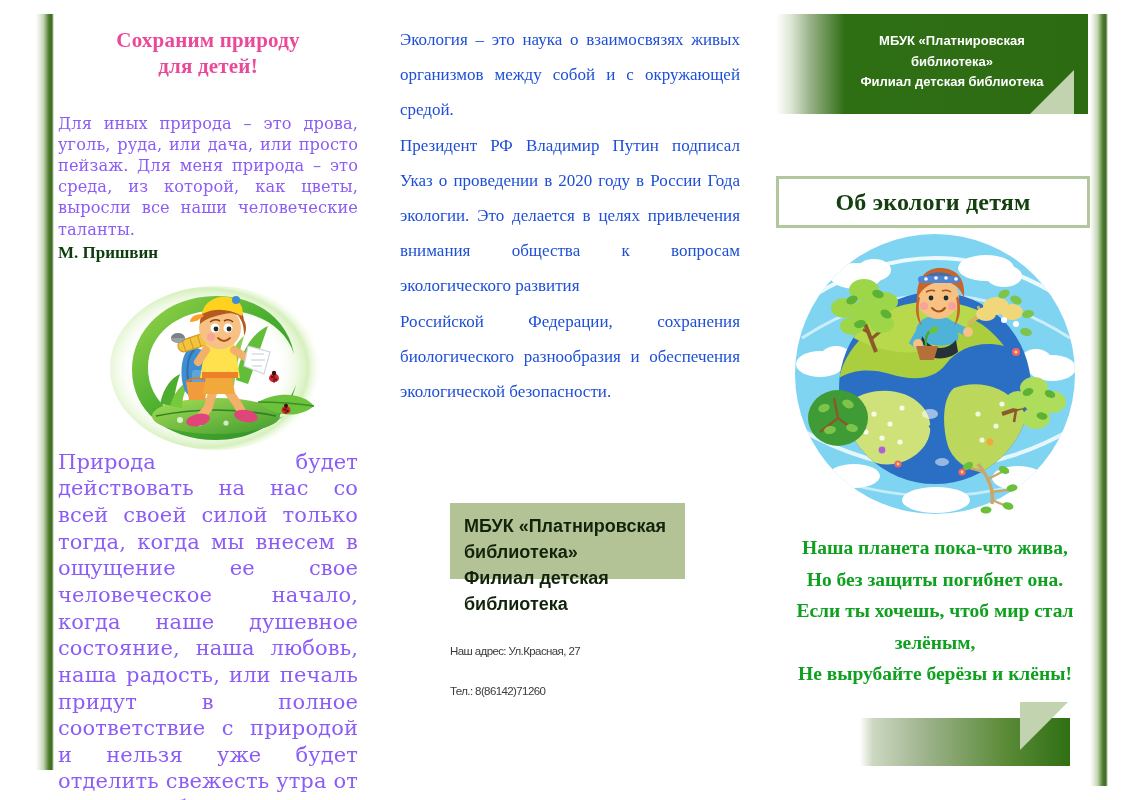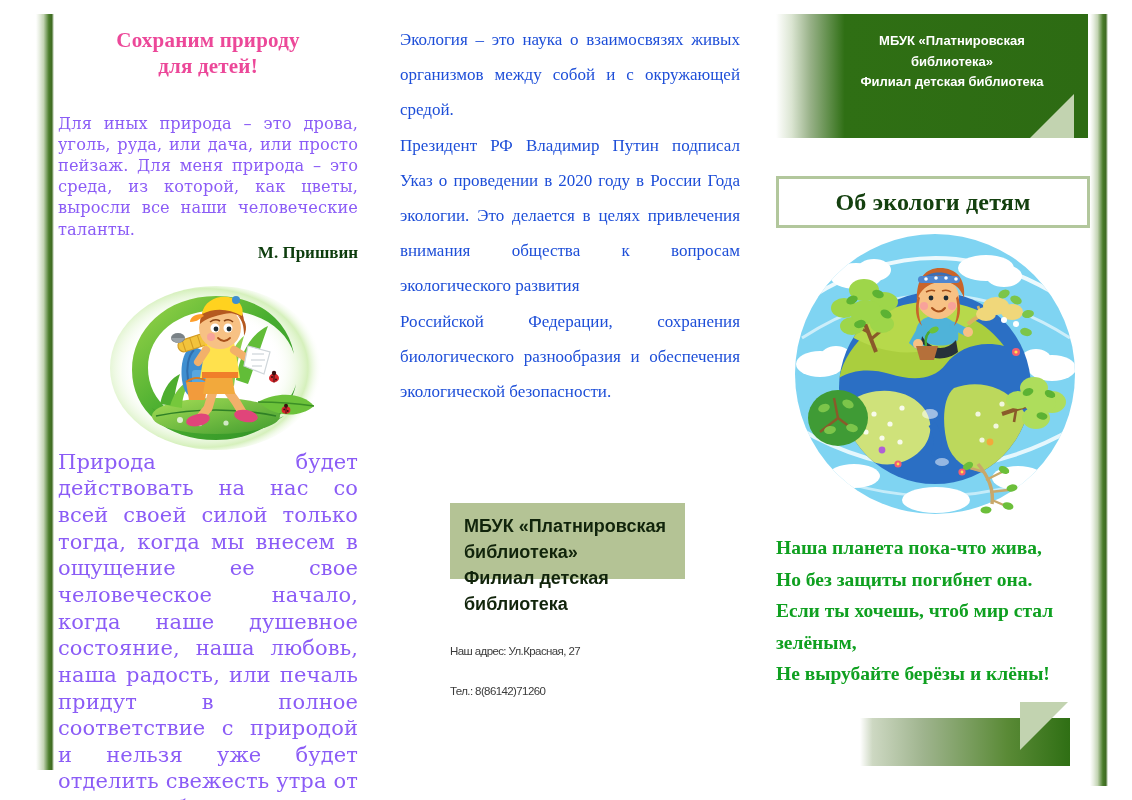--- a/index.html
+++ b/index.html
@@ -63,21 +63,20 @@
     text-align-last: left;
     letter-spacing: 0.1px;
   }
   .quote.second {
     margin-top: 0;
     font-size: 21px;
     line-height: 1.27;
   }
   .quote-author {
     margin-top: 3px;
-    text-align: right;
     font-family: "Liberation Serif", "DejaVu Serif", serif;
     font-style: normal;
     font-weight: bold;
     font-size: 17px;
     color: #0d3d0d;
   }
 
   
   .boy-illu {
     position: absolute;
@@ -130,21 +129,21 @@
     letter-spacing: -0.6px;
   }
   .mid-contact .line2 { margin-top: 26px; }
 
   
   .org-header {
     position: absolute;
     left: 8px;
     top: 14px;
     width: 312px;
-    height: 124px;
+    height: 100px;
     background: linear-gradient(to right,
         #ffffff 0%,
         #dbe5d2 5%,
         #98b188 11%,
         #2f6f14 22%,
         #2d6b13 100%);
   }
   .org-header-text {
     position: absolute;
     left: 50px;
@@ -198,20 +197,21 @@
   .poem {
     position: absolute;
     left: 8px;
     top: 532px;
     width: 318px;
     font-family: "Liberation Serif", "DejaVu Serif", serif;
     font-weight: bold;
     font-size: 19.5px;
     line-height: 1.62;
     color: #0fa020;
+    text-align: center;
   }
   .poem .pline { white-space: normal; }
 
   
   .bot-bar {
     position: absolute;
     left: 860px;
     top: 718px;
     width: 210px;
     height: 48px;

